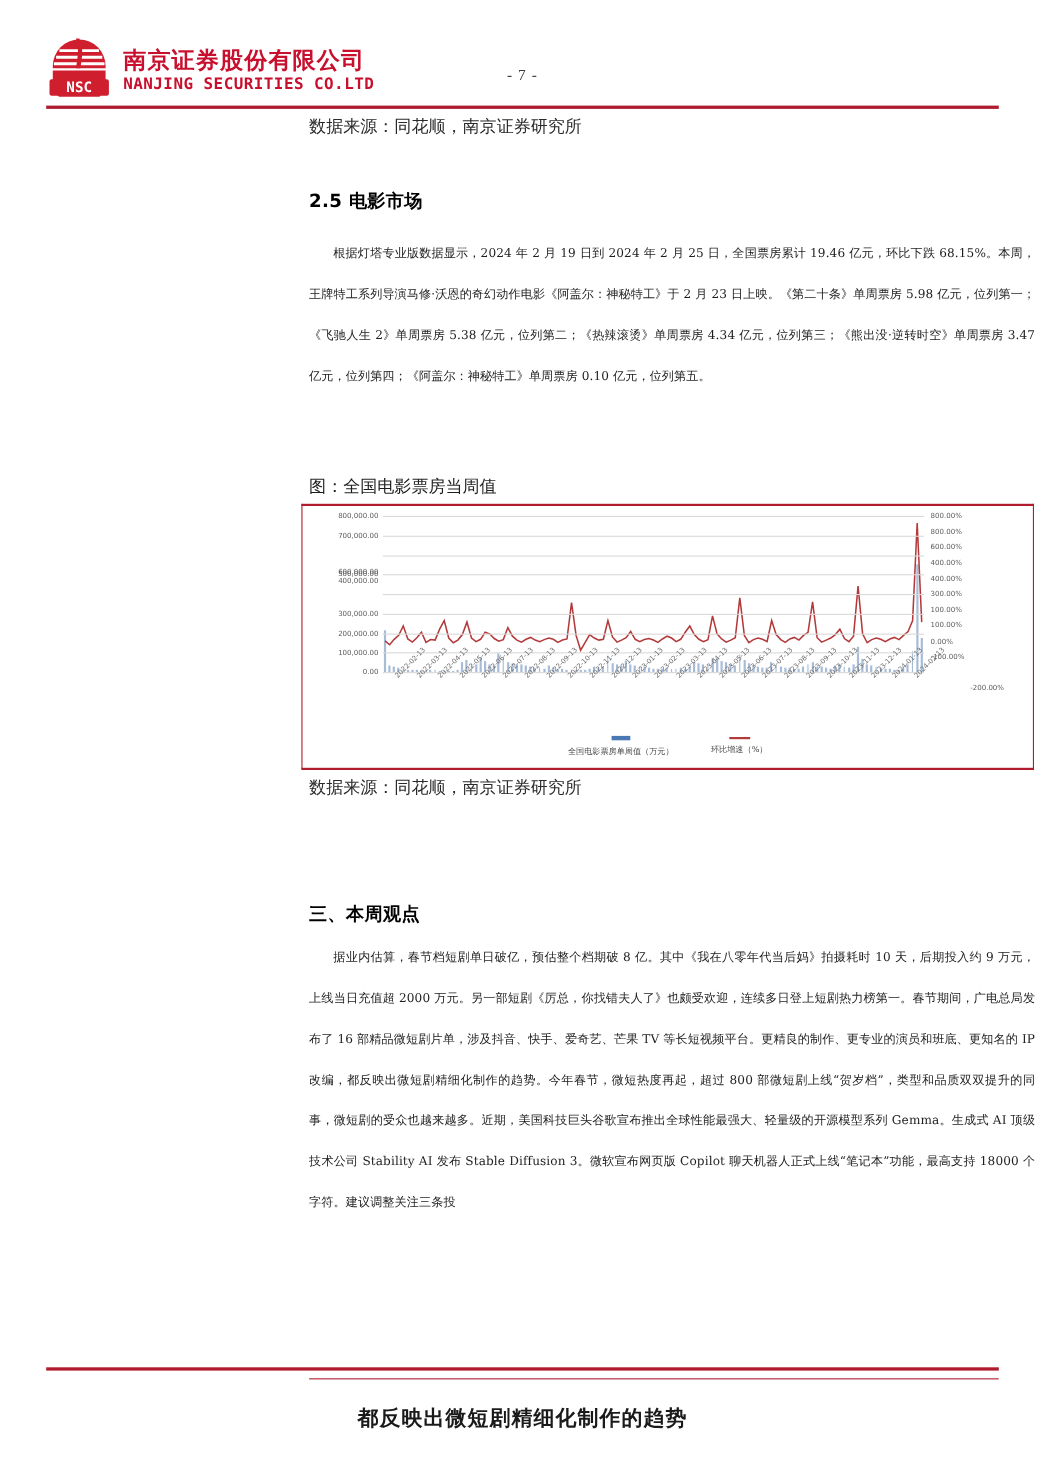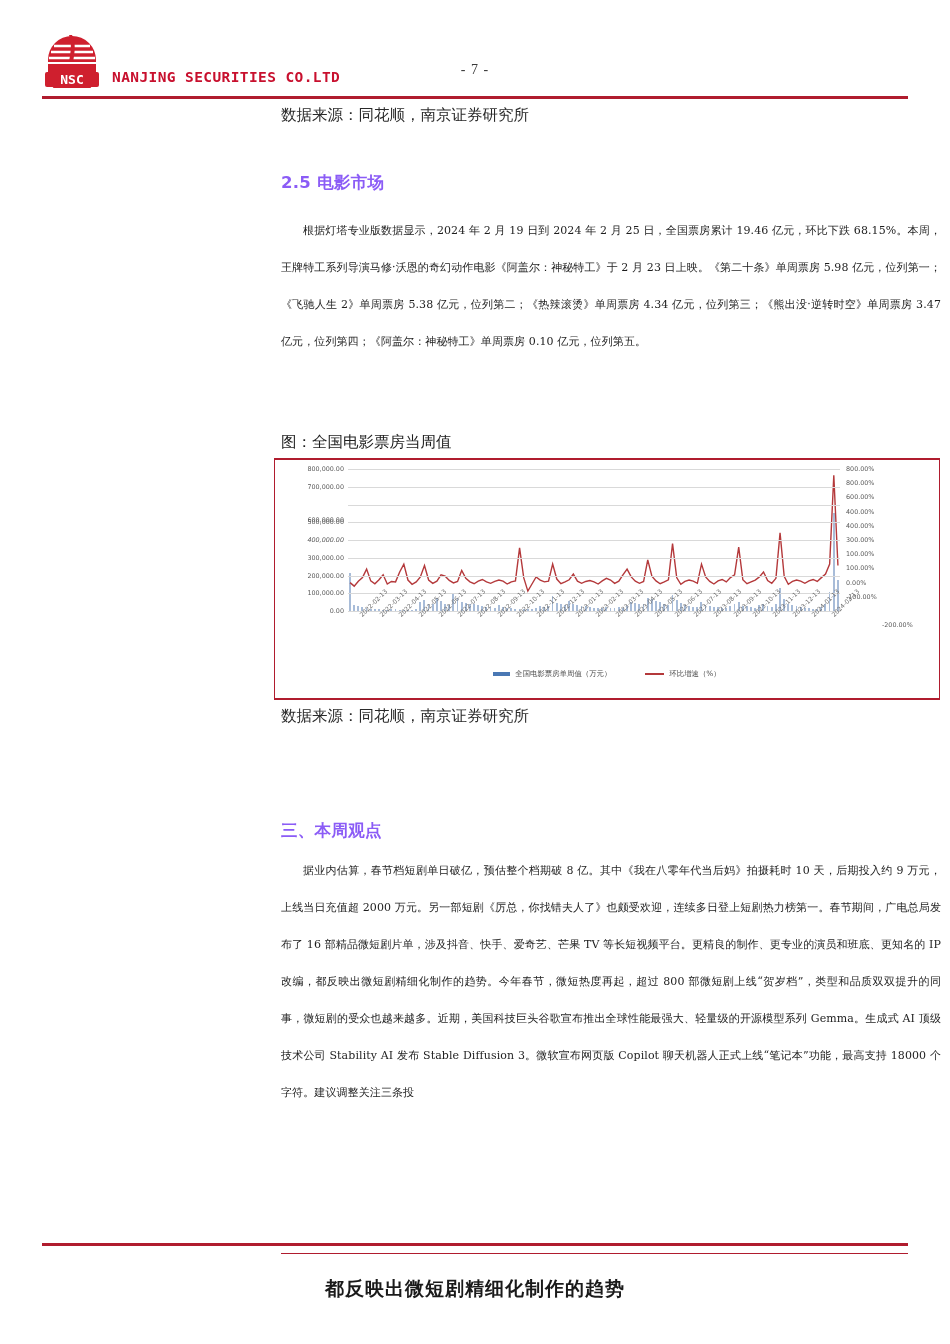--- a/index.html
+++ b/index.html
@@ -90,21 +90,21 @@
   }
   .src-note-1 { left: 281px; top: 105px; }
   .src-note-2 { left: 281px; top: 706px; }
 
   h2.sec-head {
     position: absolute;
     margin: 0;
     font-family: "DejaVu Sans", sans-serif;
     font-weight: bold;
     font-size: 16.5px;
-    color: #8b5cf6;
+    color: #000000;
     letter-spacing: 0.3px;
     white-space: nowrap;
     text-align: center;
   }
   .sec-25 { left: 281px; top: 172px; }
   .sec-3  { left: 281px; top: 820px; font-size: 18px; }
 
   .para {
     position: absolute;
     font-family: "DejaVu Serif", serif;
@@ -231,20 +231,21 @@
     gap: 34px;
   }
   .leg-item {
     display: flex;
     align-items: center;
     gap: 5px;
     font-family: "DejaVu Sans", sans-serif;
     font-size: 7.4px;
     color: #4a4a4a;
     white-space: nowrap;
+    flex-direction: column;
   }
   .leg-swatch-bar {
     width: 17px; height: 4px;
     background: #4a78b4;
   }
   .leg-swatch-line {
     width: 19px; height: 2px;
     background: #b4393b;
   }
 
@@ -285,20 +286,21 @@
         <path d="M12 16 L48 16" stroke="#ffffff" stroke-width="2.6"></path>
         <path d="M9 22 L51 22" stroke="#ffffff" stroke-width="2.6"></path>
         <path d="M7 28 L53 28" stroke="#ffffff" stroke-width="2.6"></path>
         <path d="M30 5 C34 12 33 22 31 32 L27 32 C29 21 30 12 27 5 Z" fill="#cf1f2e"></path>
         <path d="M6 34 L54 34 L54 44 A24 22 0 0 1 6 44 Z" fill="#cf1f2e"></path>
         <rect x="3" y="42" width="54" height="15" rx="2" fill="#cf1f2e"></rect>
         <text x="30" y="54" font-family="DejaVu Sans Mono, monospace" font-size="13" font-weight="bold" fill="#ffffff" text-anchor="middle">NSC</text>
       </svg>
     </div>
     <div class="logo-words">
+      <div class="logo-cn">南京证券股份有限公司</div>
       <div class="logo-en">NANJING SECURITIES CO.LTD</div>
     </div>
   </div>
 
   <div class="page-no">- 7 -</div>
   <div class="hr-header"></div>
 </div>
 
 <div class="content">
 
@@ -450,21 +452,21 @@
           <div class="grid-line" style="top: 53.25px;"></div>
           <div class="grid-line" style="top: 35.5px;"></div>
           <div class="grid-line" style="top: 17.75px;"></div>
           <div class="grid-line" style="top: 0px;"></div>
         </div>
       <div id="yticksL">
           <div class="ytick-l" style="top: 147px;">0.00</div>
           <div class="ytick-l" style="top: 129.25px;">100,000.00</div>
           <div class="ytick-l" style="top: 111.5px;">200,000.00</div>
           <div class="ytick-l" style="top: 93.75px;">300,000.00</div>
-          <div class="ytick-l" style="top: 76px; font-style: italic;">400,000.00</div>
+          <div class="ytick-l" style="top: 64px;">400,000.00</div>
           <div class="ytick-l" style="top: 58.25px;">500,000.00</div>
           <div class="ytick-l" style="top: 28px; margin-top: 28px;">600,000.00</div>
           <div class="ytick-l" style="top: 22.75px;">700,000.00</div>
           <div class="ytick-l" style="top: 5px;">800,000.00</div>
         </div>
       <div id="yticksR">
           <div class="ytick-r" style="top: 161px; margin-left: 36px;">-200.00%</div>
           <div class="ytick-r" style="top: 132.8px;">-100.00%</div>
           <div class="ytick-r" style="top: 118.6px;">0.00%</div>
           <div class="ytick-r" style="top: 104.4px;">100.00%</div>

